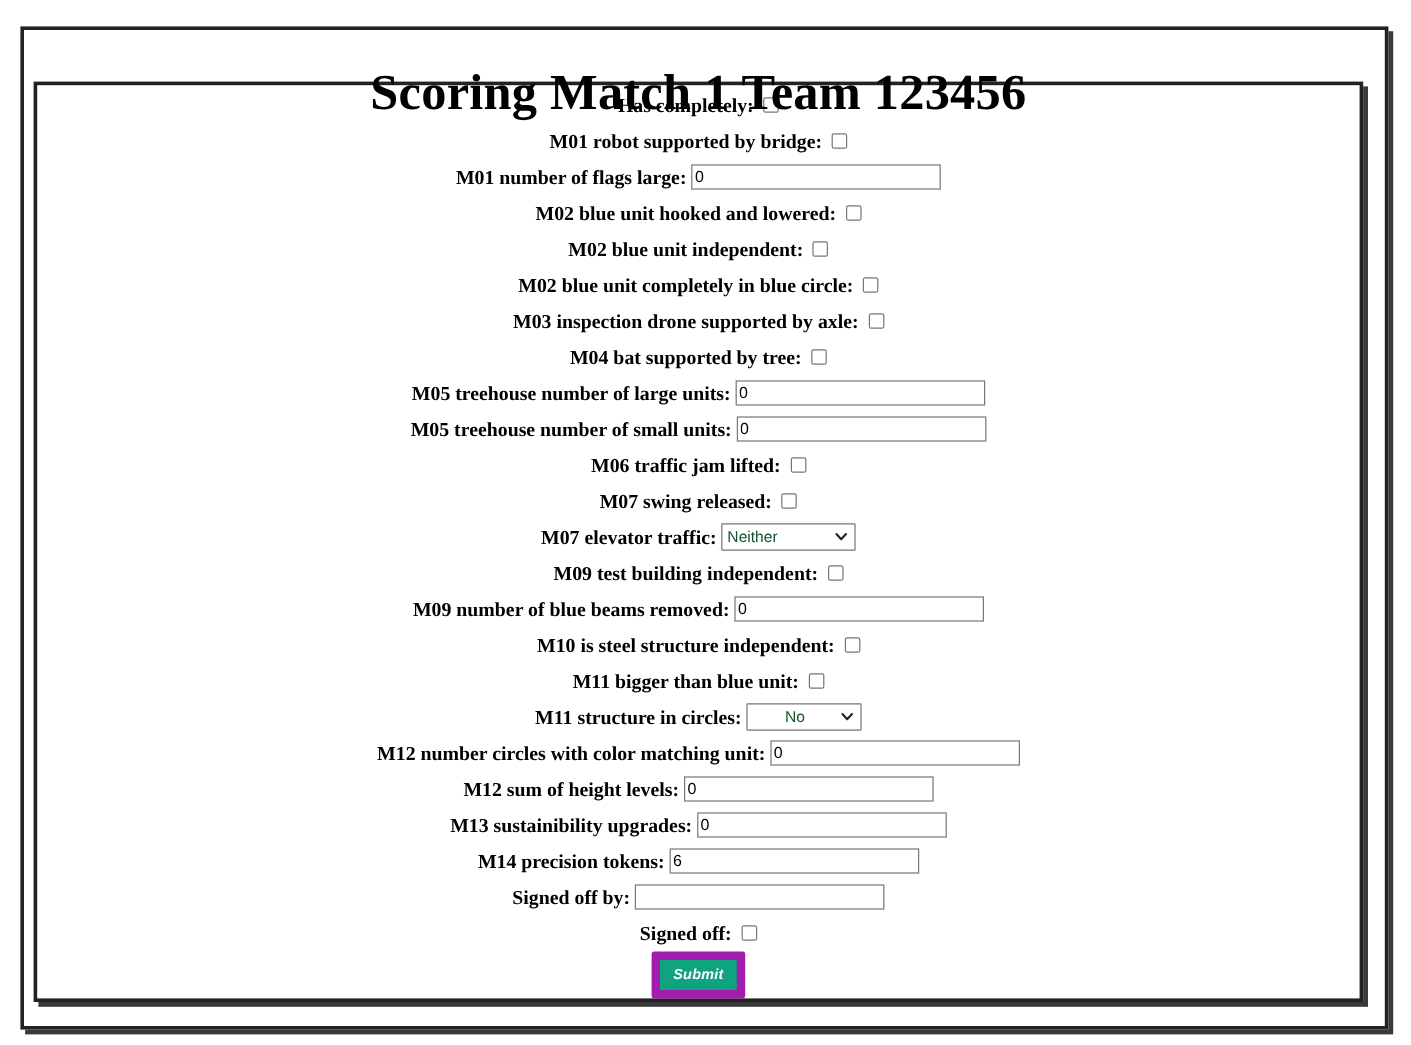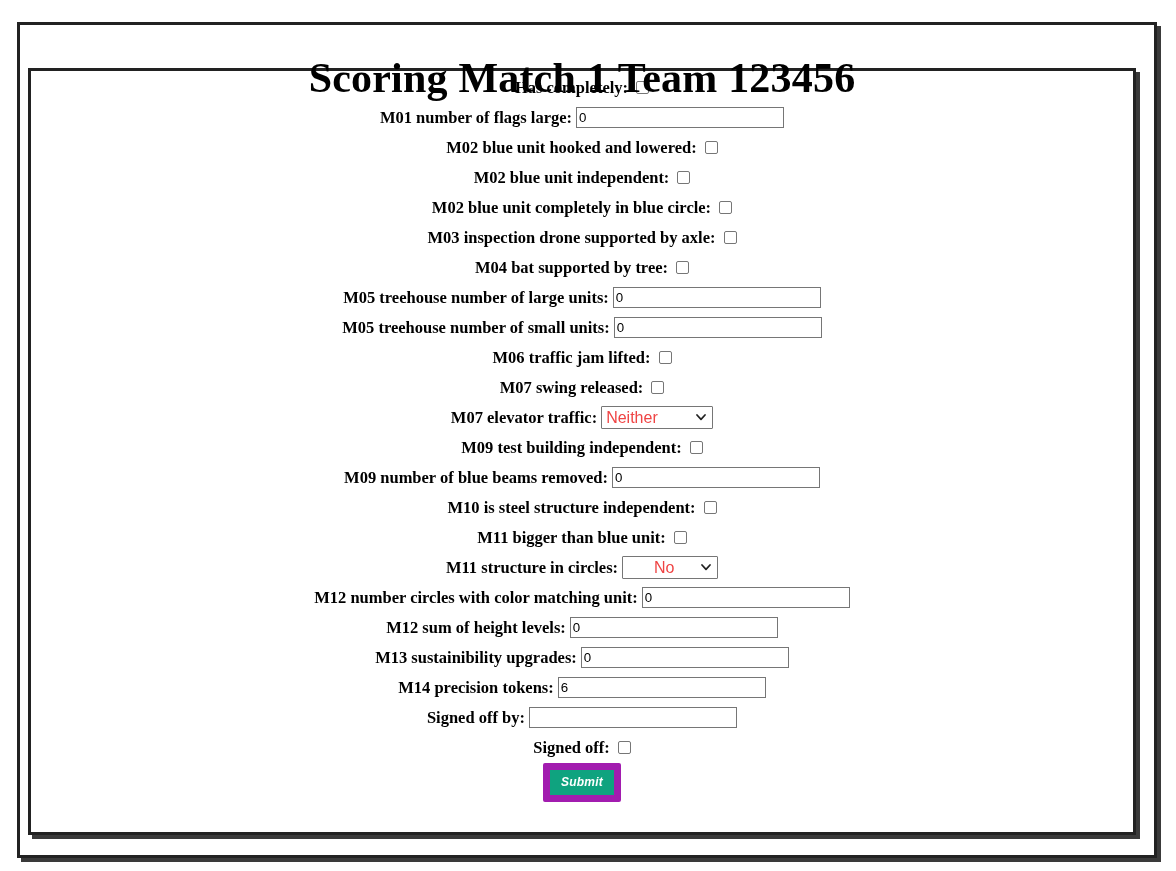--- a/index.html
+++ b/index.html
@@ -117,23 +117,23 @@
     -webkit-appearance: none;
     appearance: none;
     height: 23px;
     width: 112px;
     margin: 0 0 0 4px;
     padding: 1px 22px 1px 4px;
     border: 1px solid #767676;
     border-radius: 1px;
     background-color: #ffffff;
     font-family: "Liberation Sans", "DejaVu Sans", sans-serif;
-    font-size: 16px;
+    font-size: 13px;
     line-height: 19px;
-    color: #ef4444;
+    color: #14532d;
     flex: none;
     cursor: pointer;
   }
   .sel-wrap { position: relative; display: inline-flex; align-items: center; flex: none; }
   .sel-arrow {
     position: absolute;
     right: 8px;
     top: 50%;
     width: 9px;
     height: 9px;
@@ -168,20 +168,24 @@
 
 <h1 id="page-title">Scoring Match 1 Team 123456</h1>
 
 <div id="form-rows">
   <div id="rows-host">
       <div class="form-row">
         <span class="row-label">Has completely:</span>
         <input type="checkbox" class="cb" style="">
       </div>
       <div class="form-row">
+        <span class="row-label">M01 robot supported by bridge:</span>
+        <input type="checkbox" class="cb" style="">
+      </div>
+      <div class="form-row">
         <span class="row-label">M01 number of flags large:</span>
         <input type="text" class="ti" value="0" style="width: 208px;">
       </div>
       <div class="form-row">
         <span class="row-label">M02 blue unit hooked and lowered:</span>
         <input type="checkbox" class="cb" style="">
       </div>
       <div class="form-row">
         <span class="row-label">M02 blue unit independent:</span>
         <input type="checkbox" class="cb" style="">

